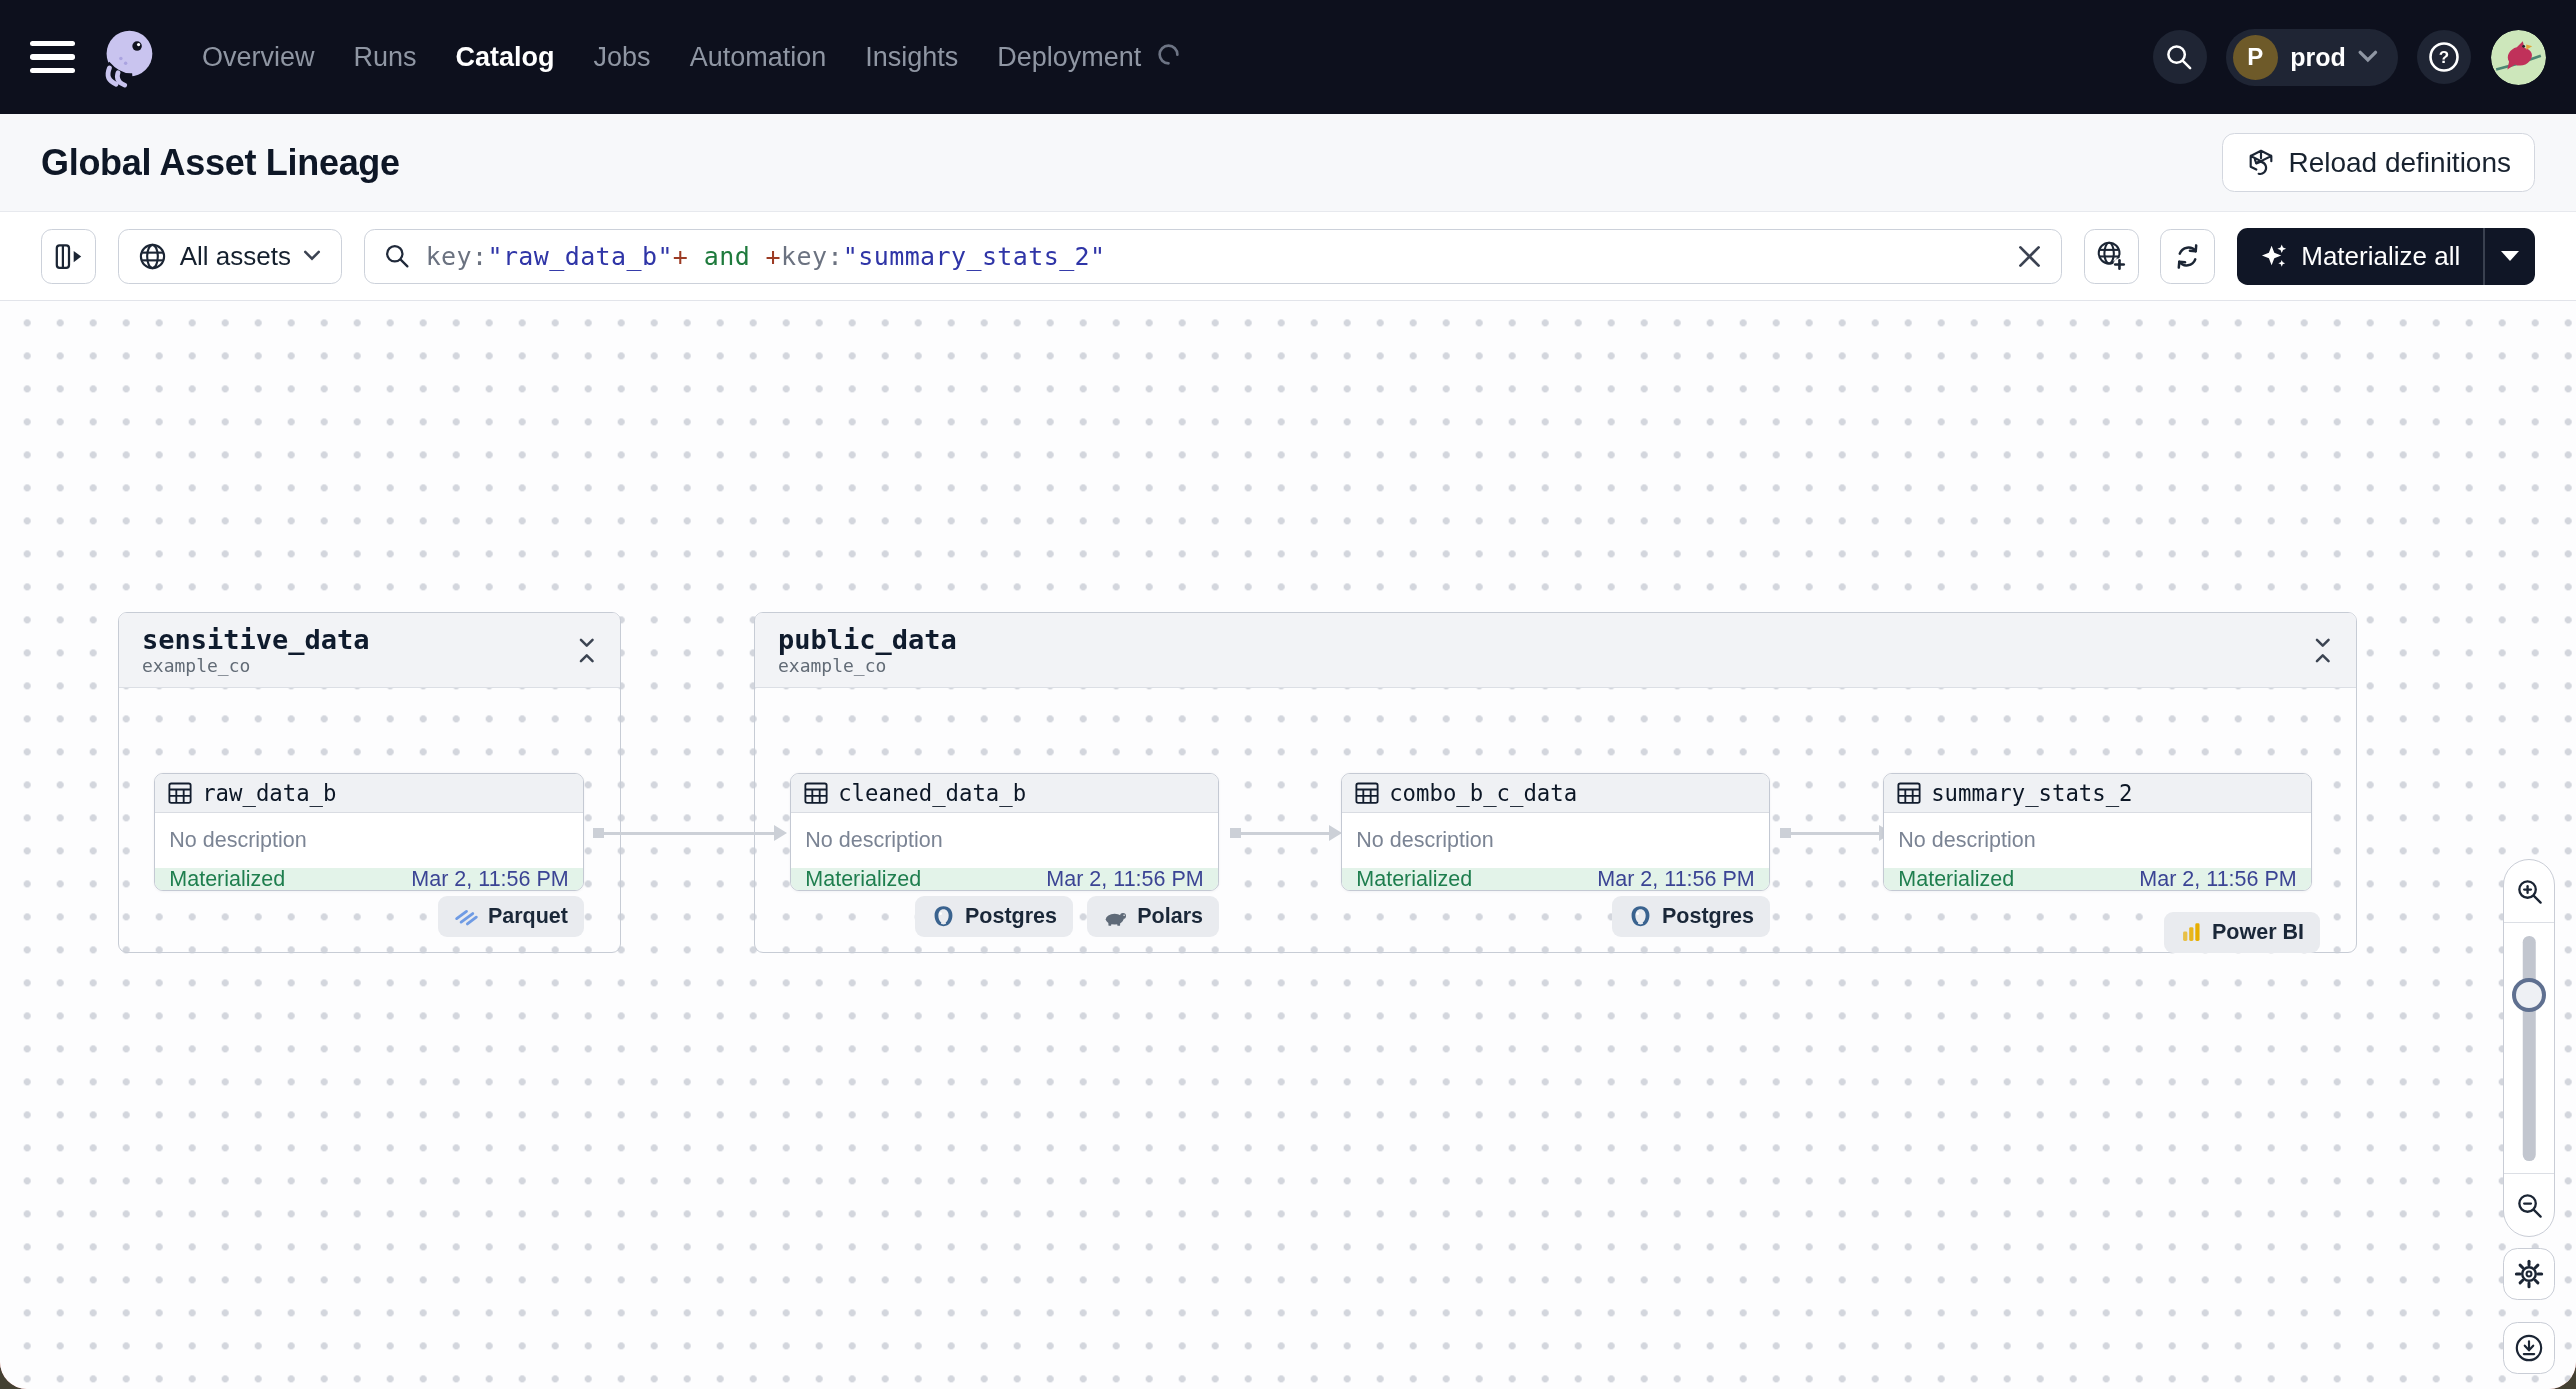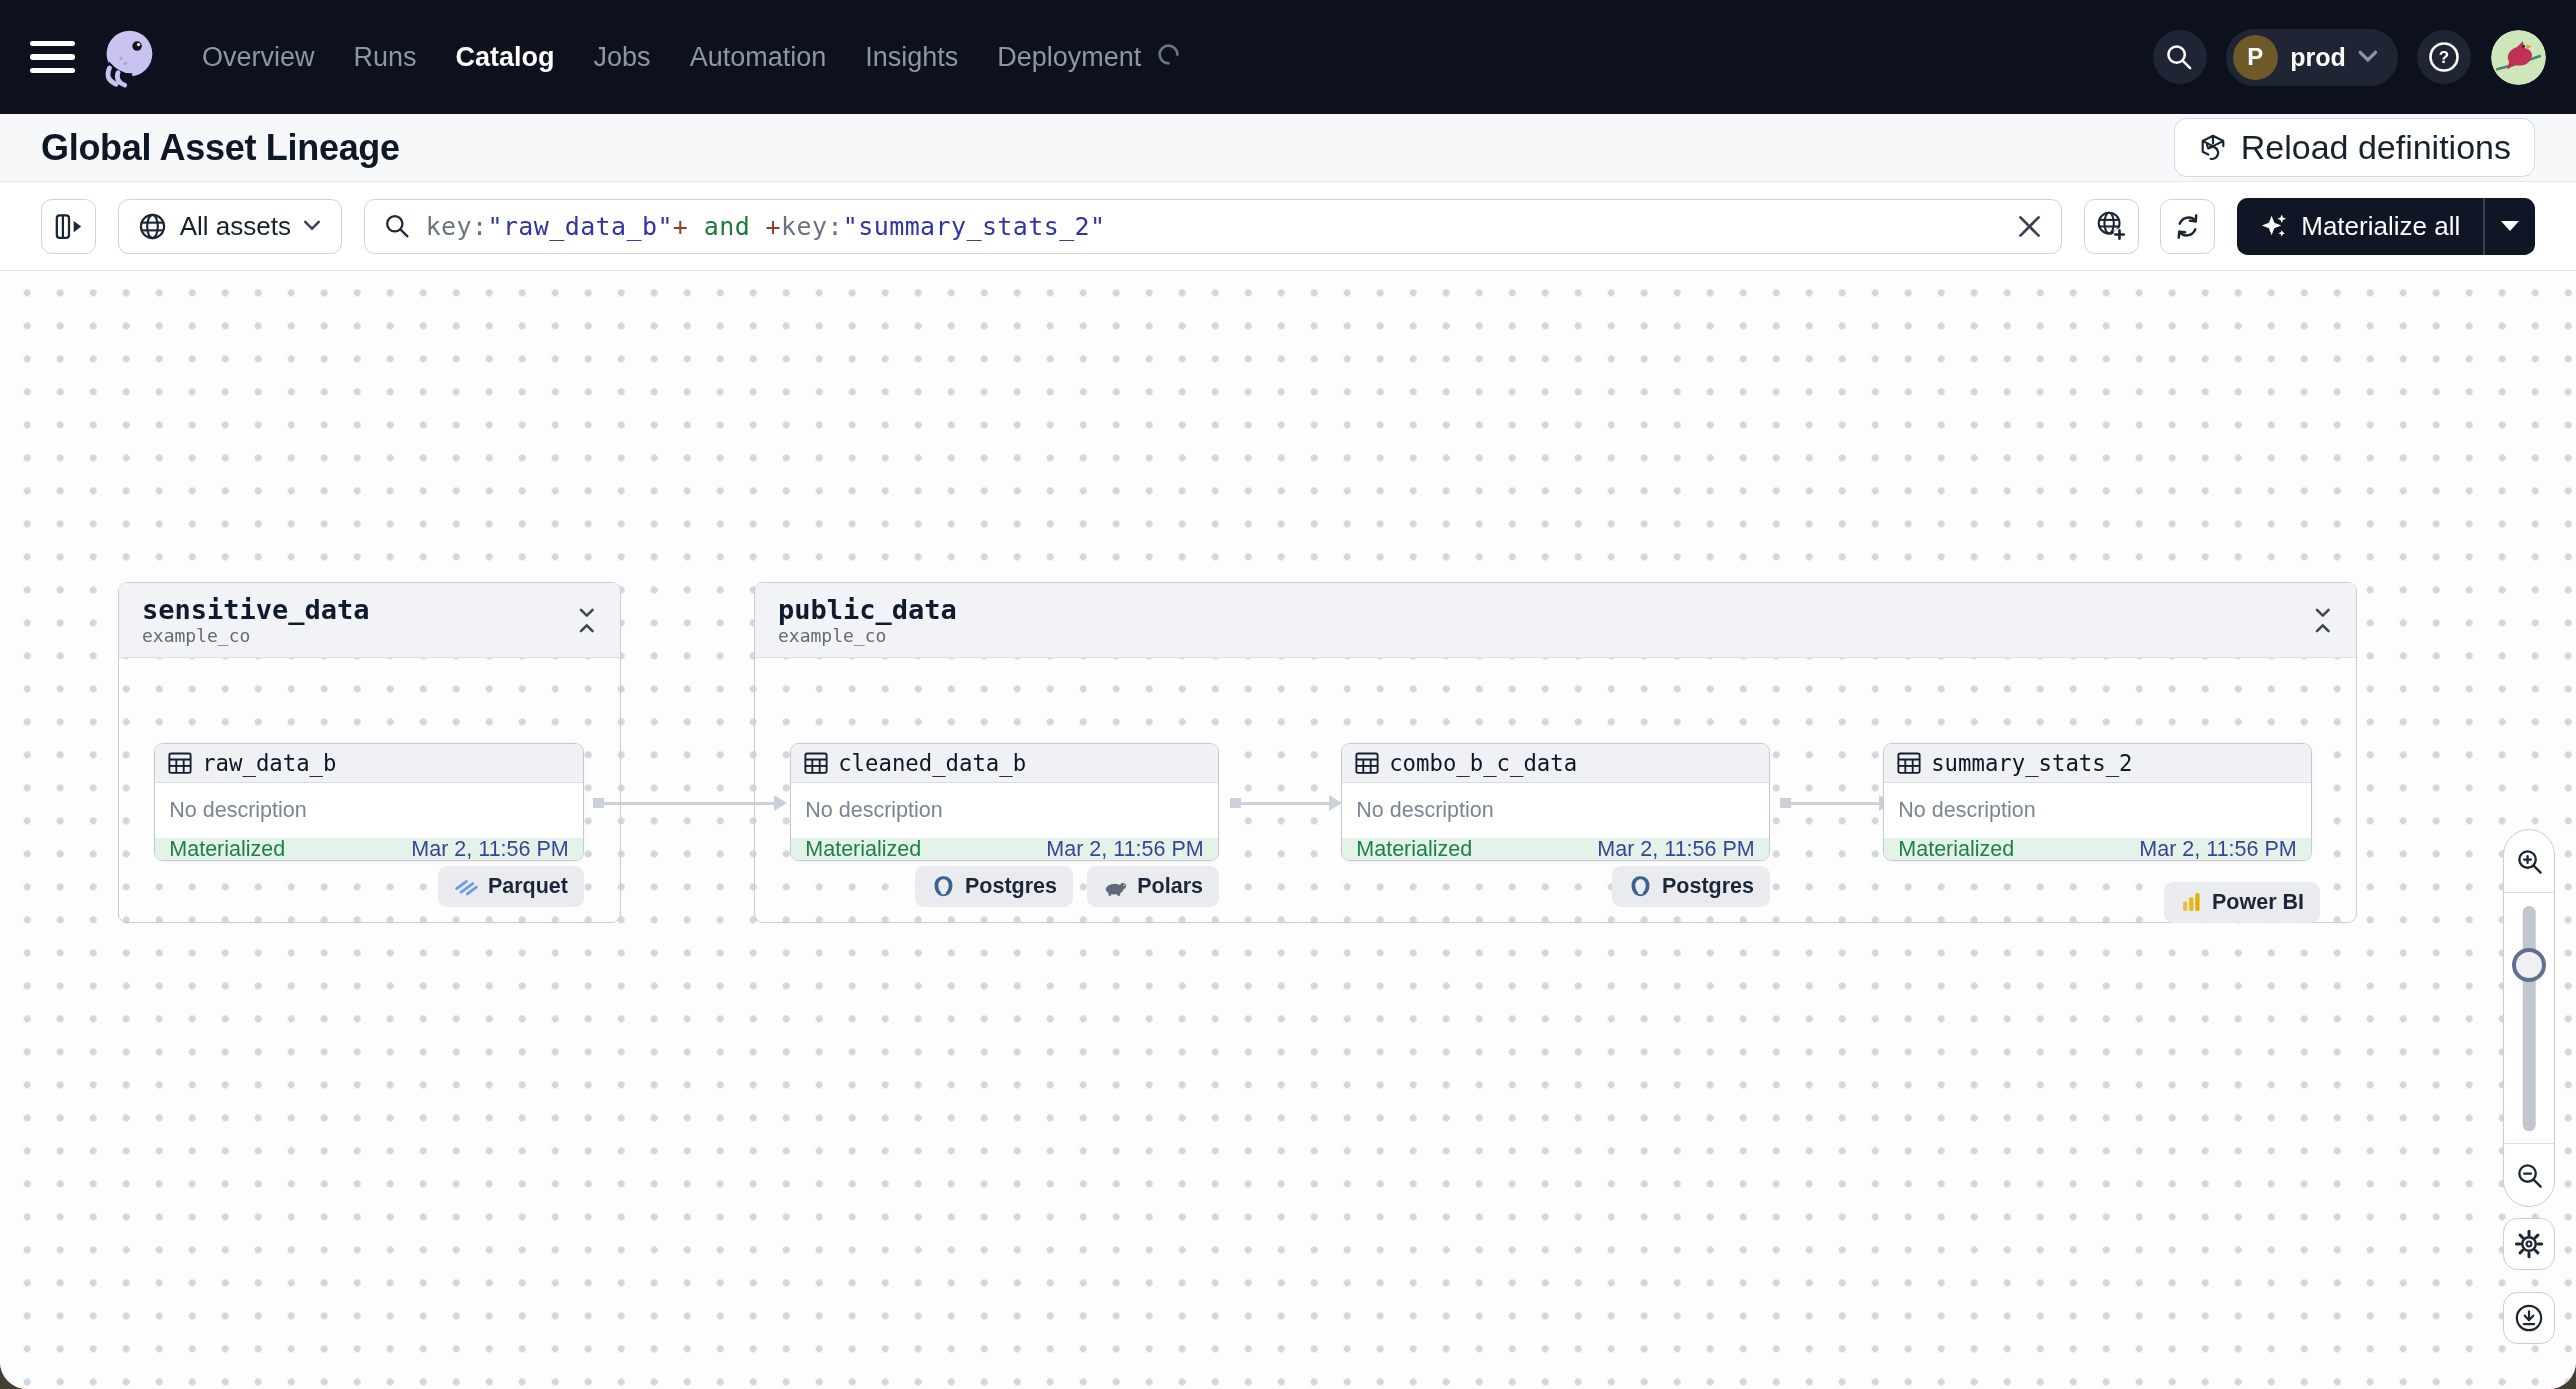--- a/index.html
+++ b/index.html
@@ -17,23 +17,23 @@
   .nav-link.active { color:#fff; font-weight:700; }
   .nav-spinner { margin-left:-23px; }
   .topbar-right { margin-left:auto; display:flex; align-items:center; gap:19.7px; }
   .icon-circle { width:54px; height:54px; border-radius:50%; background:#1f2534; display:flex; align-items:center; justify-content:center; cursor:pointer; }
   .env-pill { height:57px; border-radius:32px; background:#1f2534; display:flex; align-items:center; gap:12.5px; padding:5.4px 19.7px 5.4px 6.3px; cursor:pointer; }
   .env-avatar { width:45px; height:45px; border-radius:50%; background:#6e5a29; color:#fff; font-size:24px; font-weight:700; display:flex; align-items:center; justify-content:center; }
   .env-label { color:#fff; font-size:25px; font-weight:600; }
   .avatar { width:55px; height:55px; border-radius:50%; overflow:hidden; cursor:pointer; }
 
   
-  .page-header { height:68px; background:#f7f8fa; display:flex; align-items:center; padding:12px 41px; border-bottom:0.9px solid #e7e9ee; flex:none; }
+  .page-header { height:98px; background:#f7f8fa; display:flex; align-items:center; padding:12px 41px; border-bottom:0.9px solid #e7e9ee; flex:none; }
   .page-title { font-size:36px; font-weight:700; color:#0e1726; letter-spacing:-0.3px; }
-  .reload-btn { margin-left:auto; height:59px; padding:0 23px; border-radius:12.5px; border:1.8px solid #d3d7df; background:#fff; display:flex; align-items:center; gap:12.5px; font-size:34px; color:#18222f; font-weight:500; cursor:pointer; }
+  .reload-btn { margin-left:auto; height:59px; padding:0 23px; border-radius:12.5px; border:1.8px solid #d3d7df; background:#fff; display:flex; align-items:center; gap:12.5px; font-size:28px; color:#18222f; font-weight:500; cursor:pointer; }
 
   
   .toolbar { height:89px; background:#fff; display:flex; align-items:center; padding:0 41px; gap:21.5px; border-bottom:0.9px solid #e2e4ea; flex:none; }
   .tb-btn { width:55px; height:55px; border:1.8px solid #ccd1da; border-radius:10.7px; background:#fff; display:flex; align-items:center; justify-content:center; flex:none; cursor:pointer; }
   .scope-btn { height:55px; border:1.8px solid #ccd1da; border-radius:10.7px; background:#fff; display:flex; align-items:center; gap:12.5px; padding:0 19.7px; font-size:26px; font-weight:500; color:#15202e; flex:none; cursor:pointer; }
   .searchbox { flex:1; height:55px; border:1.8px solid #ccd1da; border-radius:10.7px; background:#fff; display:flex; align-items:center; padding:0 19.7px; gap:14.3px; cursor:text; }
   .query { font-family:"DejaVu Sans Mono", monospace; font-size:25px; white-space:pre; flex:1; letter-spacing:0.4px; }
   .materialize { height:57px; border-radius:10.7px; background:#101626; display:flex; align-items:flex-end; color:#fff; flex:none; overflow:hidden; }
   .mat-main { display:flex; align-items:center; gap:12.5px; padding:0 23px; font-size:26px; font-weight:500; cursor:pointer; height:100%; }
   .mat-divider { width:1.8px; height:100%; background:#3a4150; }

